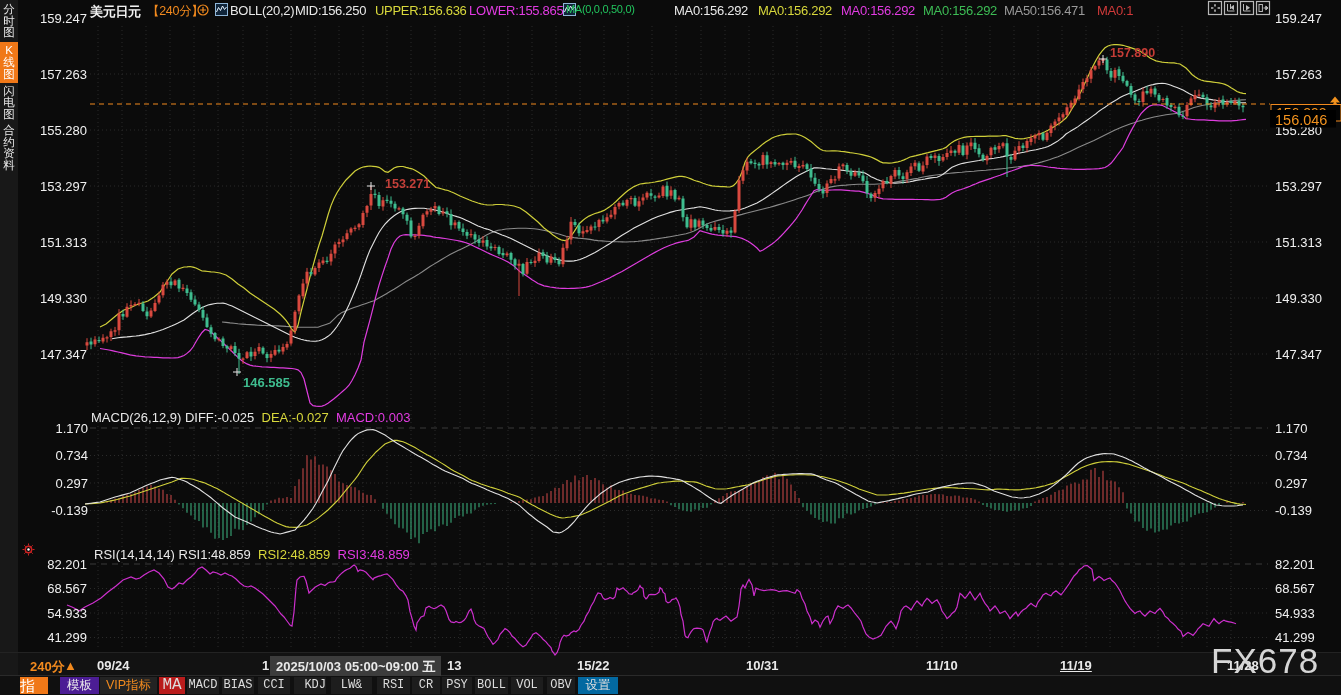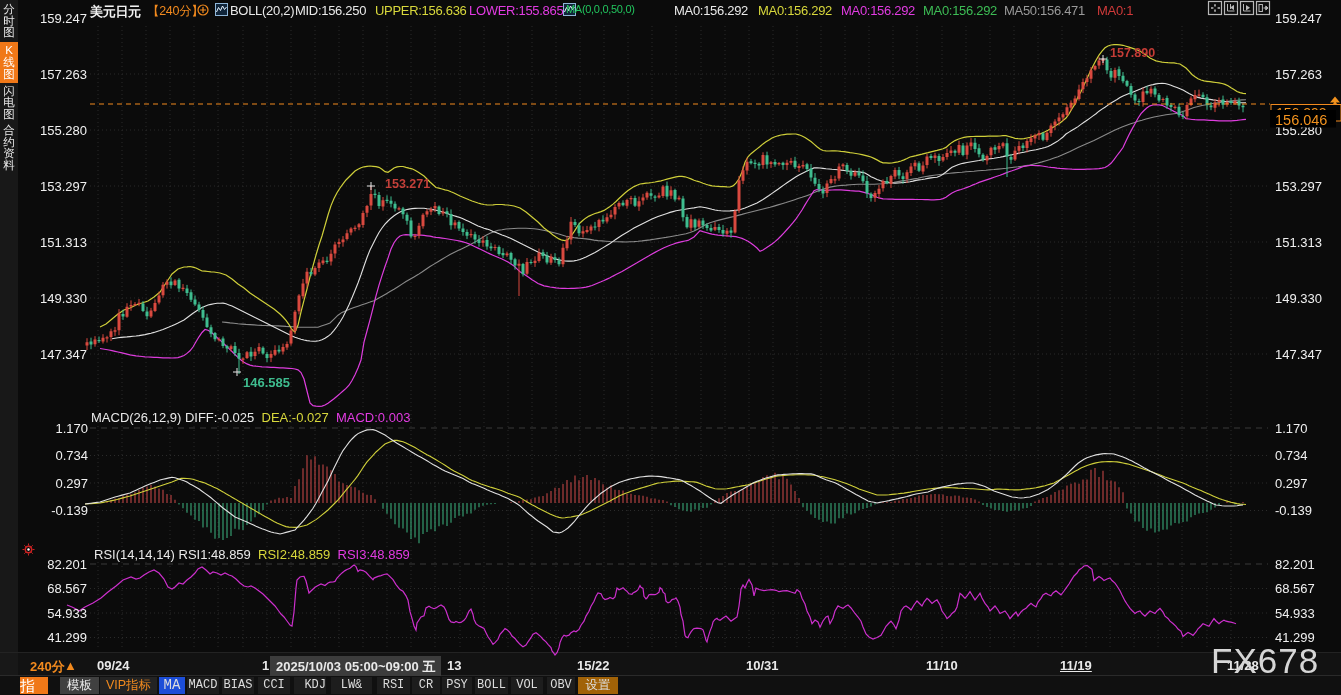--- a/index.html
+++ b/index.html
@@ -142,28 +142,28 @@
 <span style="position:absolute;left:447px;top:2px;font-weight:bold;">13</span>
 <span style="position:absolute;left:577px;top:2px;font-weight:bold;">15/22</span>
 <span style="position:absolute;left:746px;top:2px;font-weight:bold;">10/31</span>
 <span style="position:absolute;left:898px;top:2px;font-weight:bold;margin-left:28px;">11/10</span>
 <span style="position:absolute;left:1060px;top:2px;font-weight:bold;text-decoration:underline;">11/19</span>
 <span style="position:absolute;left:1227px;top:2px;font-weight:bold;">11/28</span>
 </div>
 <div class="t" style="position:absolute;left:1211px;top:641px;font-size:35px;color:#d6d6d6;letter-spacing:1px;">FX678</div>
 <div style="position:absolute;left:0;top:676px;width:1341px;height:19px;background:#101010;">
       <div class="t" style="position:absolute;left:20px;top:1px;width:28px;height:17px;background:#f07818;color:#ffffff;font-size:15px;text-align:left;line-height:17px;">指标</div>
-      <div class="t" style="position:absolute;left:60px;top:1px;width:39px;height:17px;background:#404040;color:#eeeeee;font-size:12.5px;text-align:center;line-height:17px;">模板</div>
+      <div class="t" style="position:absolute;left:60px;top:1px;width:39px;height:17px;background:#4c1d95;color:#eeeeee;font-size:12.5px;text-align:center;line-height:17px;">模板</div>
       <div class="t" style="position:absolute;left:100px;top:1px;width:57px;height:17px;background:#232323;color:#f28a1e;font-size:12.5px;text-align:center;line-height:17px;">VIP指标</div>
-      <div class="m" style="position:absolute;left:159px;top:1px;width:26px;height:17px;background:#1d4ed8;color:#dddddd;font-size:14px;text-align:center;line-height:17px;">MA</div>
+      <div class="m" style="position:absolute;left:159px;top:1px;width:26px;height:17px;background:#b91c1c;color:#dddddd;font-size:16px;text-align:center;line-height:17px;">MA</div>
       <div class="m" style="position:absolute;left:187px;top:1px;width:32px;height:17px;background:#1d1d1d;color:#dddddd;font-size:12px;text-align:center;line-height:17px;">MACD</div>
       <div class="m" style="position:absolute;left:222px;top:1px;width:32px;height:17px;background:#1d1d1d;color:#dddddd;font-size:12px;text-align:center;line-height:17px;">BIAS</div>
       <div class="m" style="position:absolute;left:258px;top:1px;width:32px;height:17px;background:#1d1d1d;color:#dddddd;font-size:12px;text-align:center;line-height:17px;">CCI</div>
       <div class="m" style="position:absolute;left:294px;top:1px;width:32px;height:17px;background:#1d1d1d;color:#dddddd;font-size:12px;text-align:right;line-height:17px;">KDJ</div>
       <div class="m" style="position:absolute;left:331px;top:1px;width:41px;height:17px;background:#1d1d1d;color:#dddddd;font-size:12px;text-align:center;line-height:17px;">LW&amp;</div>
       <div class="m" style="position:absolute;left:377px;top:1px;width:33px;height:17px;background:#1d1d1d;color:#dddddd;font-size:12px;text-align:center;line-height:17px;">RSI</div>
       <div class="m" style="position:absolute;left:412px;top:1px;width:28px;height:17px;background:#1d1d1d;color:#dddddd;font-size:12px;text-align:center;line-height:17px;">CR</div>
       <div class="m" style="position:absolute;left:442px;top:1px;width:30px;height:17px;background:#1d1d1d;color:#dddddd;font-size:12px;text-align:center;line-height:17px;">PSY</div>
       <div class="m" style="position:absolute;left:475px;top:1px;width:33px;height:17px;background:#1d1d1d;color:#dddddd;font-size:12px;text-align:center;line-height:17px;">BOLL</div>
       <div class="m" style="position:absolute;left:511px;top:1px;width:32px;height:17px;background:#1d1d1d;color:#dddddd;font-size:12px;text-align:center;line-height:17px;">VOL</div>
       <div class="m" style="position:absolute;left:547px;top:1px;width:28px;height:17px;background:#1d1d1d;color:#dddddd;font-size:12px;text-align:center;line-height:17px;">OBV</div>
-      <div class="t" style="position:absolute;left:578px;top:1px;width:40px;height:17px;background:#a16207;color:#dddddd;font-size:12.5px;text-align:center;line-height:17px;">设置</div>
+      <div class="t" style="position:absolute;left:578px;top:1px;width:40px;height:17px;background:#0369a1;color:#dddddd;font-size:12.5px;text-align:center;line-height:17px;">设置</div>
     </div>
 </div>
 </body></html>

